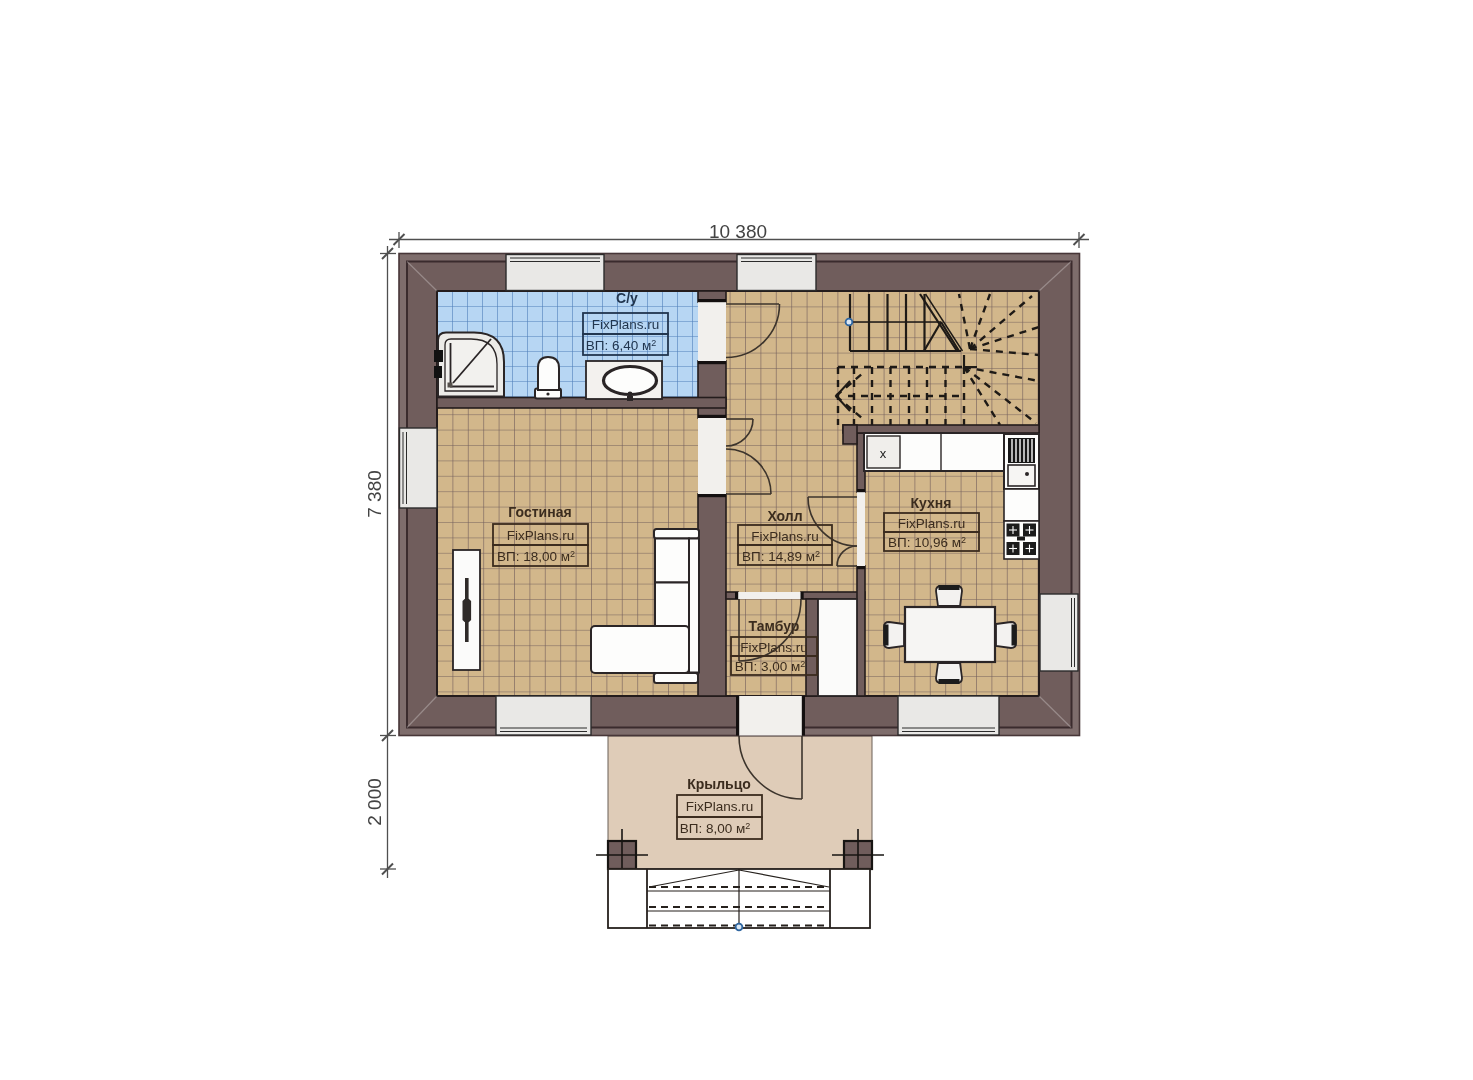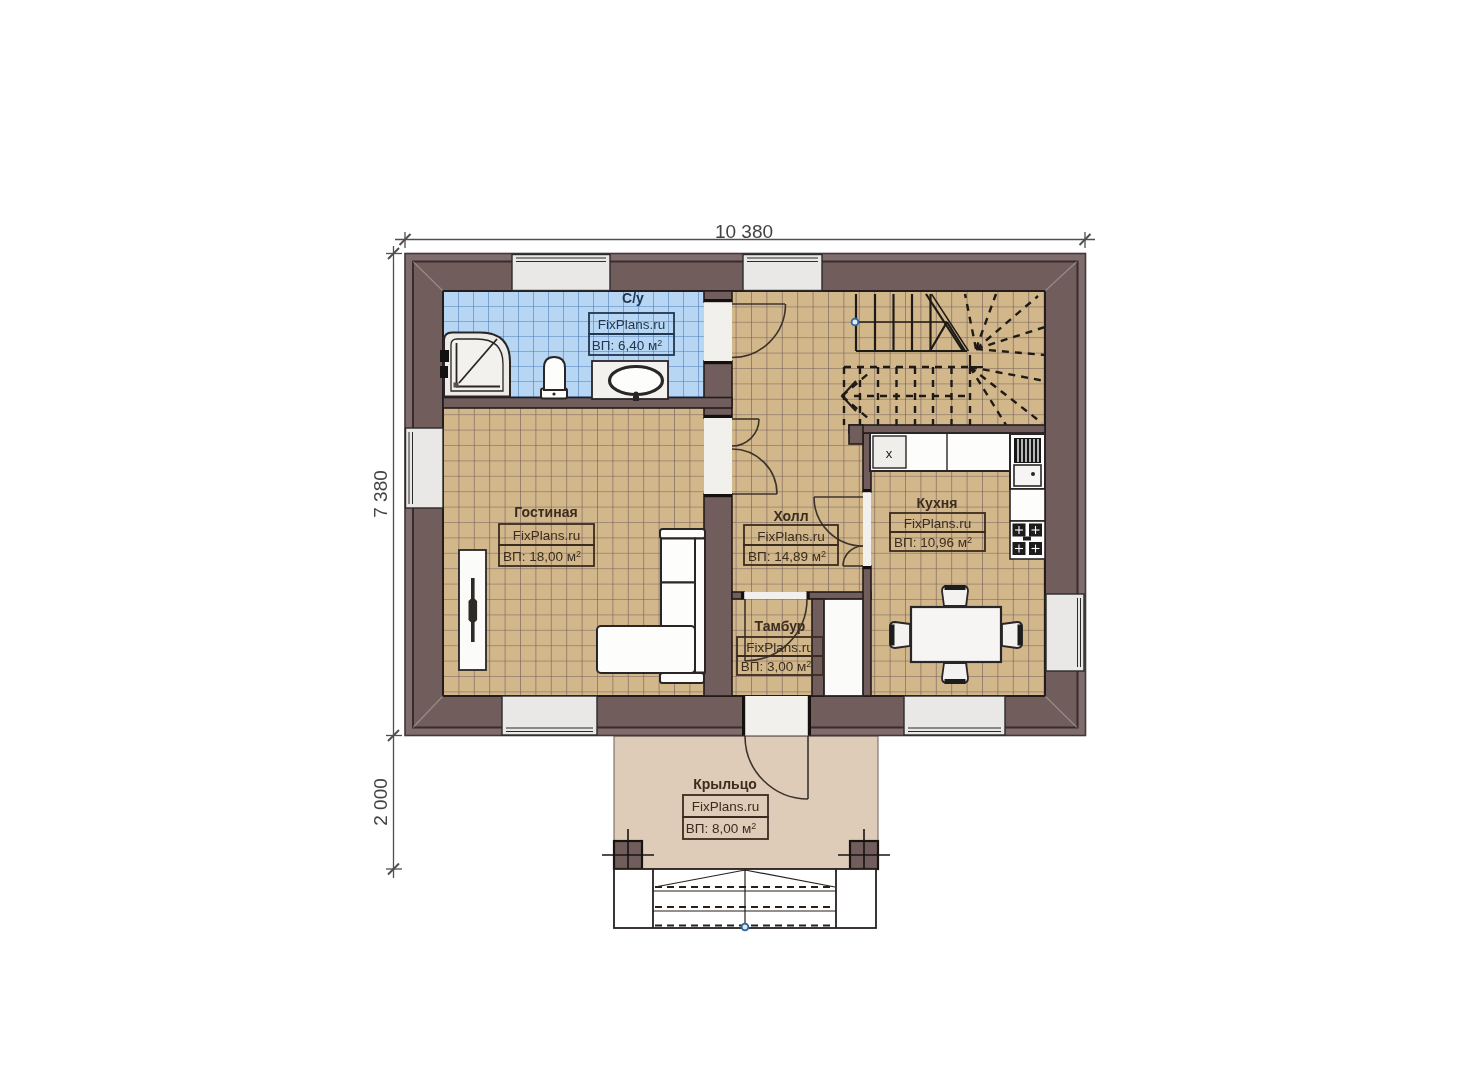--- a/index.html
+++ b/index.html
@@ -1,16 +1,16 @@
 <!DOCTYPE html>
 <html><head>
 <meta charset="utf-8">
 <style>
 html,body{margin:0;padding:0;background:#fff;}
-#page{width:1454px;height:1080px;position:relative;font-family:"Liberation Sans", sans-serif;padding-left:6px;}
+#page{width:1454px;height:1080px;position:relative;font-family:"Liberation Sans", sans-serif;}
 svg{display:block;}
 </style>
 </head>
 <body>
 <div id="page">
 <svg width="1473" height="1080" viewBox="0 0 1473 1080">
 <defs>
 <pattern id="tan" patternUnits="userSpaceOnUse" x="437" y="291" width="15.4" height="15.4">
 <rect width="15.4" height="15.4" fill="#d2b78b"></rect>
 <path d="M0 0H15.4M0 0V15.4" stroke="rgba(96,76,82,0.85)" stroke-width="1.2" fill="none"></path>

